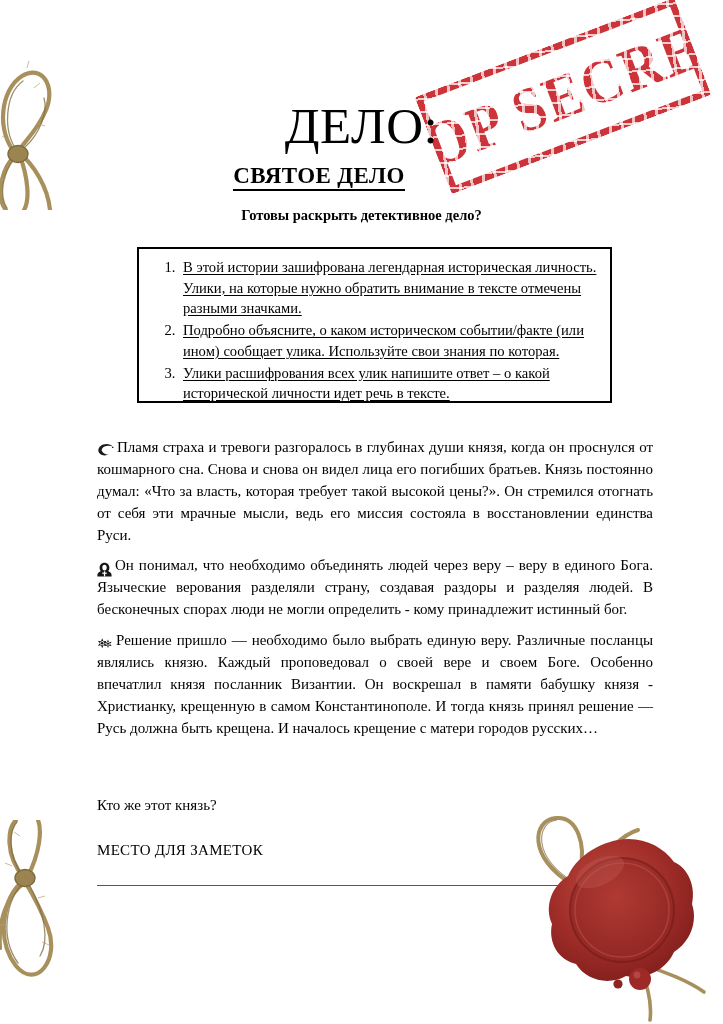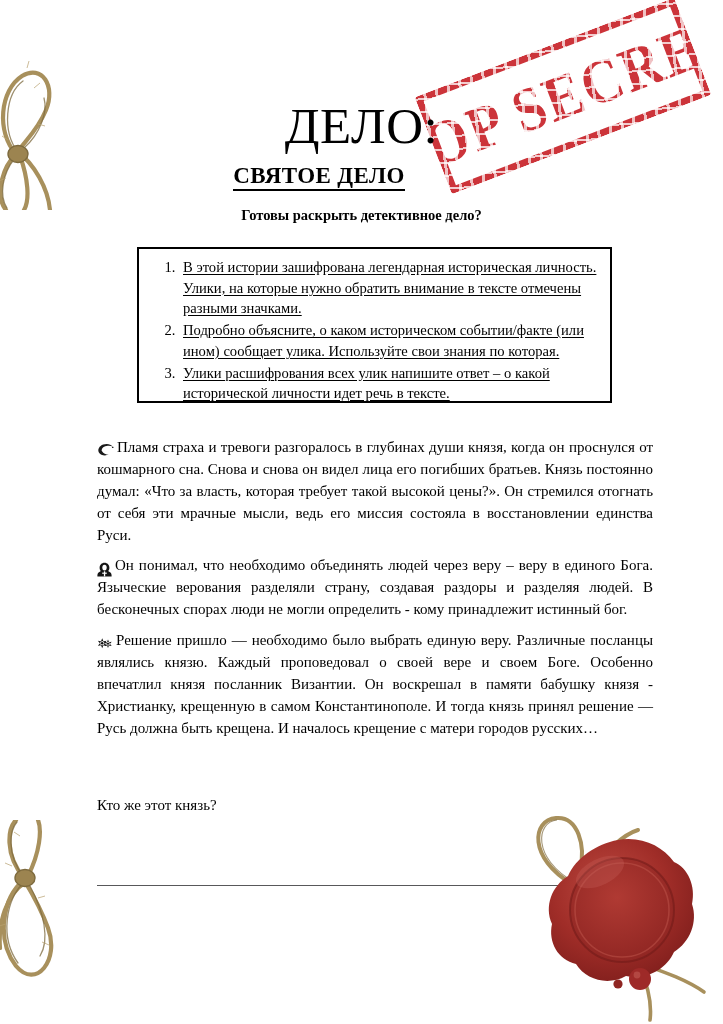--- a/index.html
+++ b/index.html
@@ -321,20 +321,21 @@
               <circle cx="0" cy="0" r="1.25"></circle>
             </g>
           </g>
         </svg>
       </span><span>Решение пришло — необходимо было выбрать единую веру. Различные посланцы являлись князю. Каждый проповедовал о своей вере и своем Боге. Особенно впечатлил князя посланник Византии. Он воскрешал в памяти бабушку князя - Христианку, крещенную в самом Константинополе. И тогда князь принял решение — Русь должна быть крещена. И началось крещение с матери городов русских…</span>
     </p>
 
   </div>
 
   <div id="closing-question">Кто же этот князь?</div>
+  <div id="notes-label">МЕСТО ДЛЯ ЗАМЕТОК</div>
   <div id="notes-rule"></div>
 
   <div id="wax-seal">
     <svg viewBox="0 0 212 212" width="212" height="212" aria-hidden="true">
       <defs>
         <radialGradient id="waxGrad" cx="42%" cy="36%" r="72%">
           <stop offset="0%" stop-color="#bd4a41"></stop>
           <stop offset="55%" stop-color="#a02d28"></stop>
           <stop offset="100%" stop-color="#7d1d1b"></stop>
         </radialGradient>

